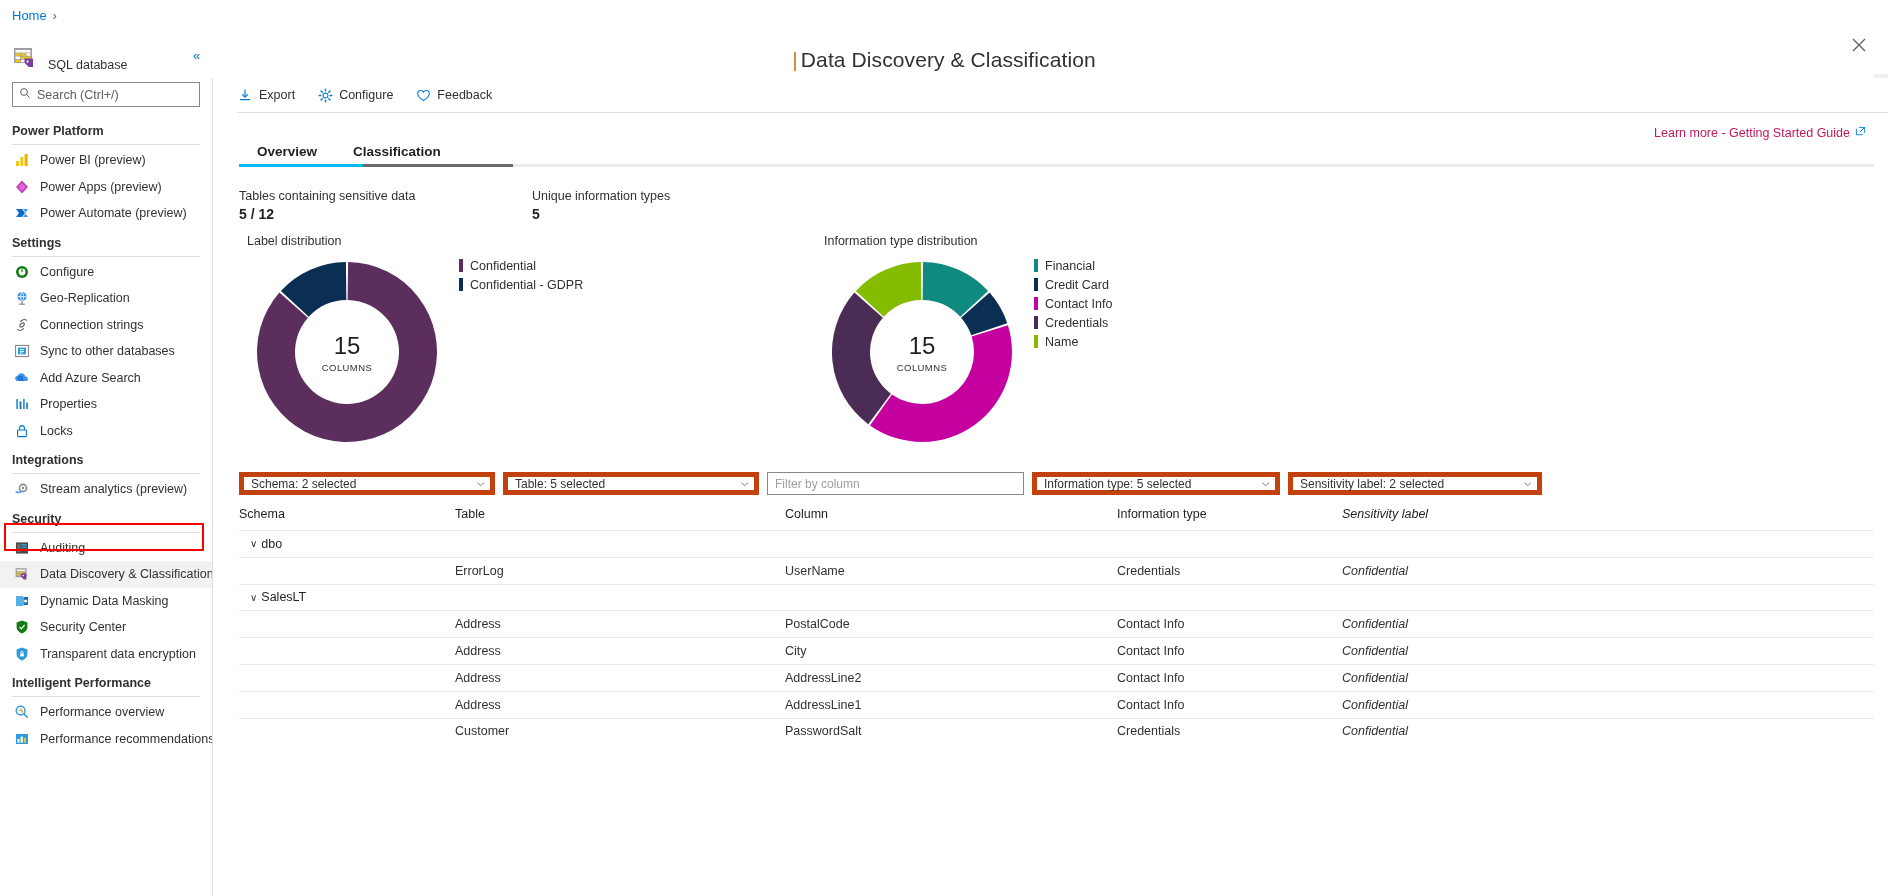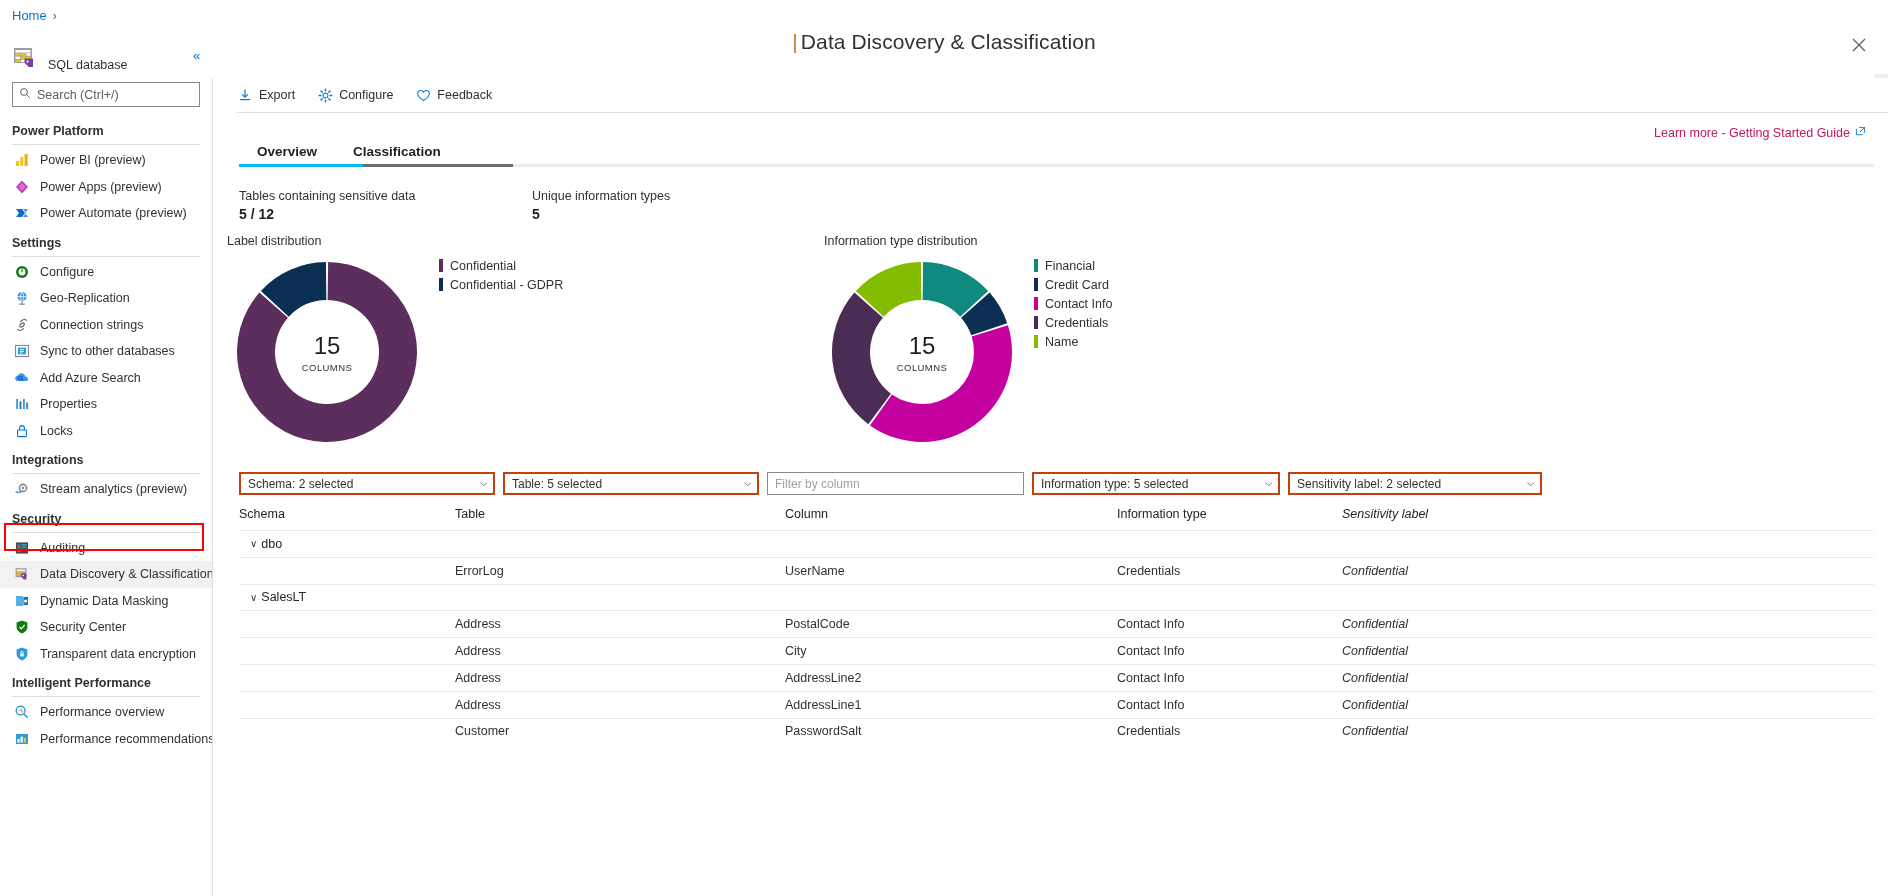--- a/index.html
+++ b/index.html
@@ -21,21 +21,21 @@
   .breadcrumb {
     position: absolute; top: 8px; left: 12px;
     font-size: 13px; color: #323130;
     display: flex; align-items: center; gap: 6px;
   }
   .breadcrumb .crumb-link { color: #0078d4; cursor: pointer; }
   .breadcrumb .crumb-sep { color: #605e5c; font-size: 12px; }
 
   
   .page-title {
-    position: absolute; top: 30px; left: 0; right: 0;
+    position: absolute; top: 48px; left: 0; right: 0;
     text-align: center;
     font-size: 21px; font-weight: 400; color: #323130;
     letter-spacing: .1px;
   }
   .page-title .pipe { color: #c87d2a; margin-right: 3px; }
 
   .close-x {
     position: absolute; top: 34px; right: 18px;
     width: 22px; height: 22px;
     cursor: pointer;
@@ -190,21 +190,21 @@
   .donut-center-sub {
     position: absolute; width: 100%; text-align: center;
     font-size: 9.5px; letter-spacing: .4px; color: #323130;
   }
 
   
   .filters {
     display: flex; gap: 8px; padding-left: 12px; margin-top: 6px;
   }
   .filter-select {
-    height: 23px; border: 2px solid #c2410c; background: #fff;
+    height: 23px; border: 5px solid #c2410c; background: #fff;
     display: flex; align-items: center; justify-content: space-between;
     padding: 0 6px 0 7px;
     font-size: 12px; color: #323130; cursor: pointer;
   }
   .filter-select .chev { font-size: 9px; color: #323130; margin-left: 8px; }
   .filter-input {
     height: 23px; border: 1px solid #8a8886; background: #fff;
     display: flex; align-items: center; padding: 0 7px;
     font-size: 12px; color: #a19f9d;
   }
@@ -572,21 +572,21 @@
         <div class="stat-value">5 / 12</div>
       </div>
       <div class="stat">
         <div class="stat-label">Unique information types</div>
         <div class="stat-value">5</div>
       </div>
     </div>
 
     <div class="charts">
 
-      <div class="chart-block" style="left:0; width:560px; height:232px;">
+      <div class="chart-block" style="left:20px; width:560px; height:232px;">
         <div class="chart-title" style="left:0; top:0;">Label distribution</div>
         <div style="position:absolute; left:4px; top:22px; width:192px; height:192px;">
           <svg id="donut0" width="192" height="192" viewBox="0 0 192 192">
               <path d="M 97.09953007517227 6.006716730559319 A 90 90 0 1 1 28.386227984683998 36.5998498835157 L 56.93426505781742 61.67991326603129 A 52 52 0 1 0 96.63528404343286 44.0038807776565 Z" fill="#5C2E5E"></path>
               <path d="M 29.857686436503585 34.96562971187366 A 90 90 0 0 1 94.90046992482773 6.006716730559319 L 95.36471595656712 44.0038807776565 A 52 52 0 0 0 57.78444105220207 60.73569716686034 Z" fill="#0B2F52"></path>
             </svg>
           <div class="donut-center-num" style="top:76px;">15</div>
           <div class="donut-center-sub" style="top:106px;">COLUMNS</div>
         </div>
         <div class="legend" id="legend0" style="left:212px; top:22px;">

